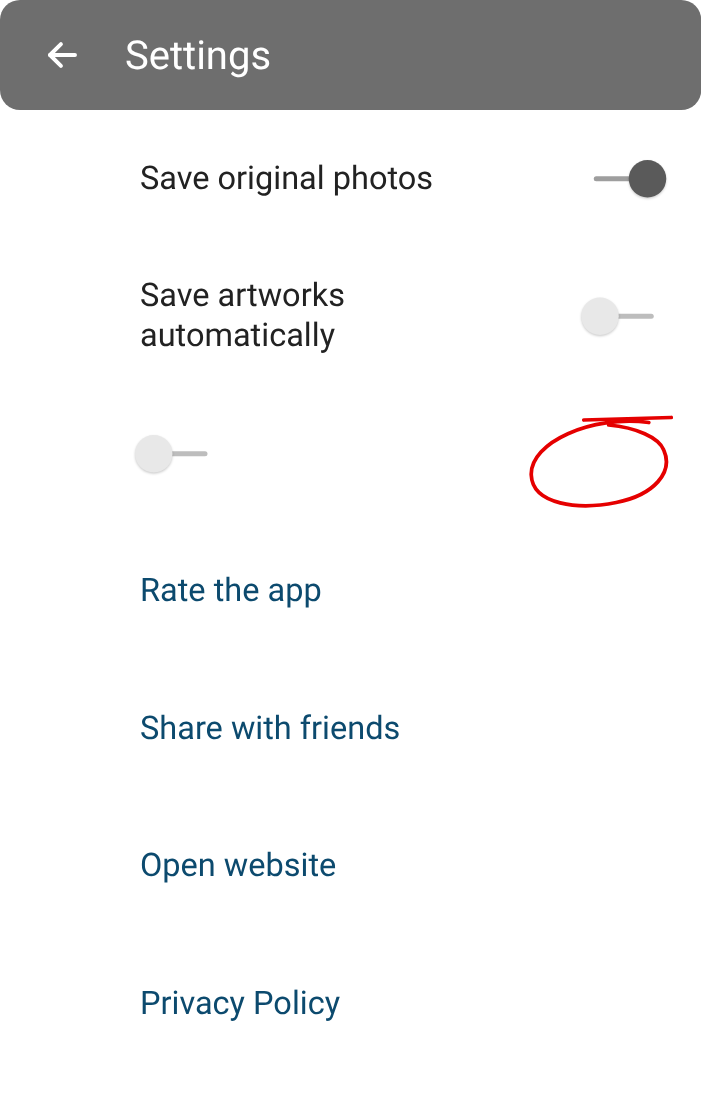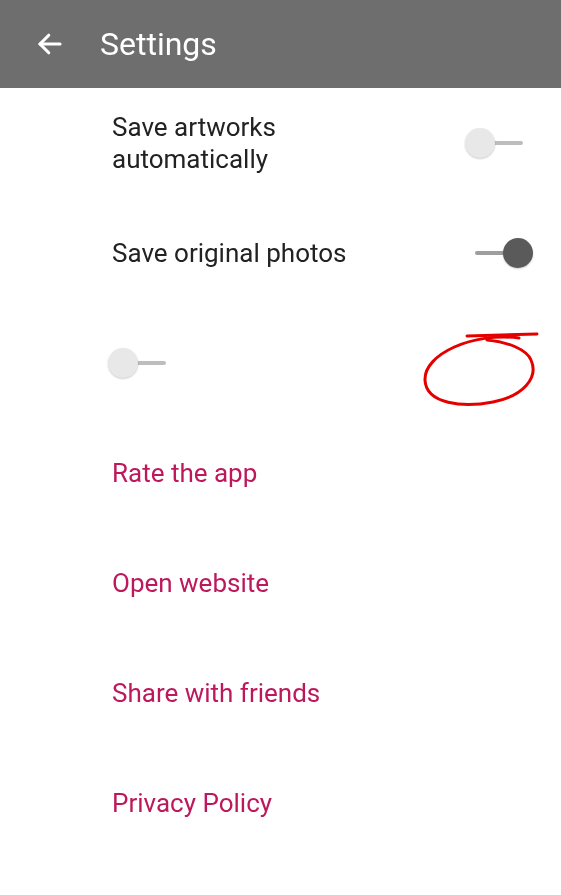--- a/index.html
+++ b/index.html
@@ -1,25 +1,25 @@
 <!DOCTYPE html>
 <html><head>
   <meta charset="utf-8">
   <style>
     * { margin:0; padding:0; box-sizing:border-box; }
     html,body { width:561px; height:895px; font-family:-apple-system,"Segoe UI",Roboto,Helvetica,Arial,sans-serif; background:#fff; }
     .app { width:561px; height:895px; display:flex; flex-direction:column; }
-    .header { background:#6e6e6e; height:88px; display:flex; align-items:center; padding-left:24px; }
+    .header { background:#6e6e6e; height:88px; display:flex; align-items:center; padding-left:24px;border-radius:16px; }
     .back { width:52px; height:52px; display:flex; align-items:center; justify-content:center; cursor:pointer; margin-right:24px; }
     .back svg { width:30px; height:30px; stroke:#fff; }
     .title { color:#fff; font-size:32px; font-weight:400; }
     .content { flex:1; background:#fff; padding-left:112px; padding-right:32px; }
     .row { display:flex; align-items:center; justify-content:space-between; min-height:110px; padding:20px 0; cursor:pointer; position:relative; }
     .row-label { font-size:26px; color:#222; max-width:320px; line-height:1.25; }
-    .row-link .row-label { color:#be185d; }
+    .row-link .row-label { color:#0c4a6e; }
     .toggle { position:relative; width:60px; height:30px; display:flex; align-items:center; }
     .track { position:absolute; height:4px; width:48px; background:#bdbdbd; border-radius:2px; left:6px; top:13px; }
     .track.on { background:#9e9e9e; }
     .thumb { position:absolute; width:30px; height:30px; border-radius:50%; background:#e8e8e8; left:-4px; top:0; box-shadow:0 1px 2px rgba(0,0,0,.2); }
     .toggle.on .thumb { background:#5a5a5a; left:34px; }
     .annot { position:absolute; pointer-events:none; }
     .annot svg { width:130px; height:90px; }
   </style>
 </head>
 <body>
@@ -31,31 +31,31 @@
         <line x1="20" y1="12" x2="4" y2="12"></line>
         <polyline points="11 5 4 12 11 19"></polyline>
       </svg>
     </div>
     <div class="title">Settings</div>
   </div>
 
   <div class="content">
 
     <div class="row">
-      <div class="row-label">Save artworks automatically</div>
-      <div class="toggle">
-        <div class="track"></div>
+      <div class="row-label">Save original photos</div>
+      <div class="toggle on">
+        <div class="track on"></div>
         <div class="thumb"></div>
       </div>
     </div>
 
     <div class="row">
-      <div class="row-label">Save original photos</div>
-      <div class="toggle on">
-        <div class="track on"></div>
+      <div class="row-label">Save artworks automatically</div>
+      <div class="toggle">
+        <div class="track"></div>
         <div class="thumb"></div>
       </div>
     </div>
 
     <div class="row">
       <div class="toggle">
         <div class="track"></div>
         <div class="thumb"></div>
       </div>
       <div class="annot" style="right:-14px; top:22px;">
@@ -64,25 +64,25 @@
           <path d="M 54 6 L 124 4" stroke="#e50000" stroke-width="3" fill="none" stroke-linecap="round"></path>
         </svg>
       </div>
     </div>
 
     <div class="row row-link">
       <div class="row-label">Rate the app</div>
     </div>
 
     <div class="row row-link">
-      <div class="row-label">Open website</div>
+      <div class="row-label">Share with friends</div>
     </div>
 
     <div class="row row-link">
-      <div class="row-label">Share with friends</div>
+      <div class="row-label">Open website</div>
     </div>
 
 
     <div class="row row-link">
       <div class="row-label">Privacy Policy</div>
     </div>
 
   </div>
 </div>
 

